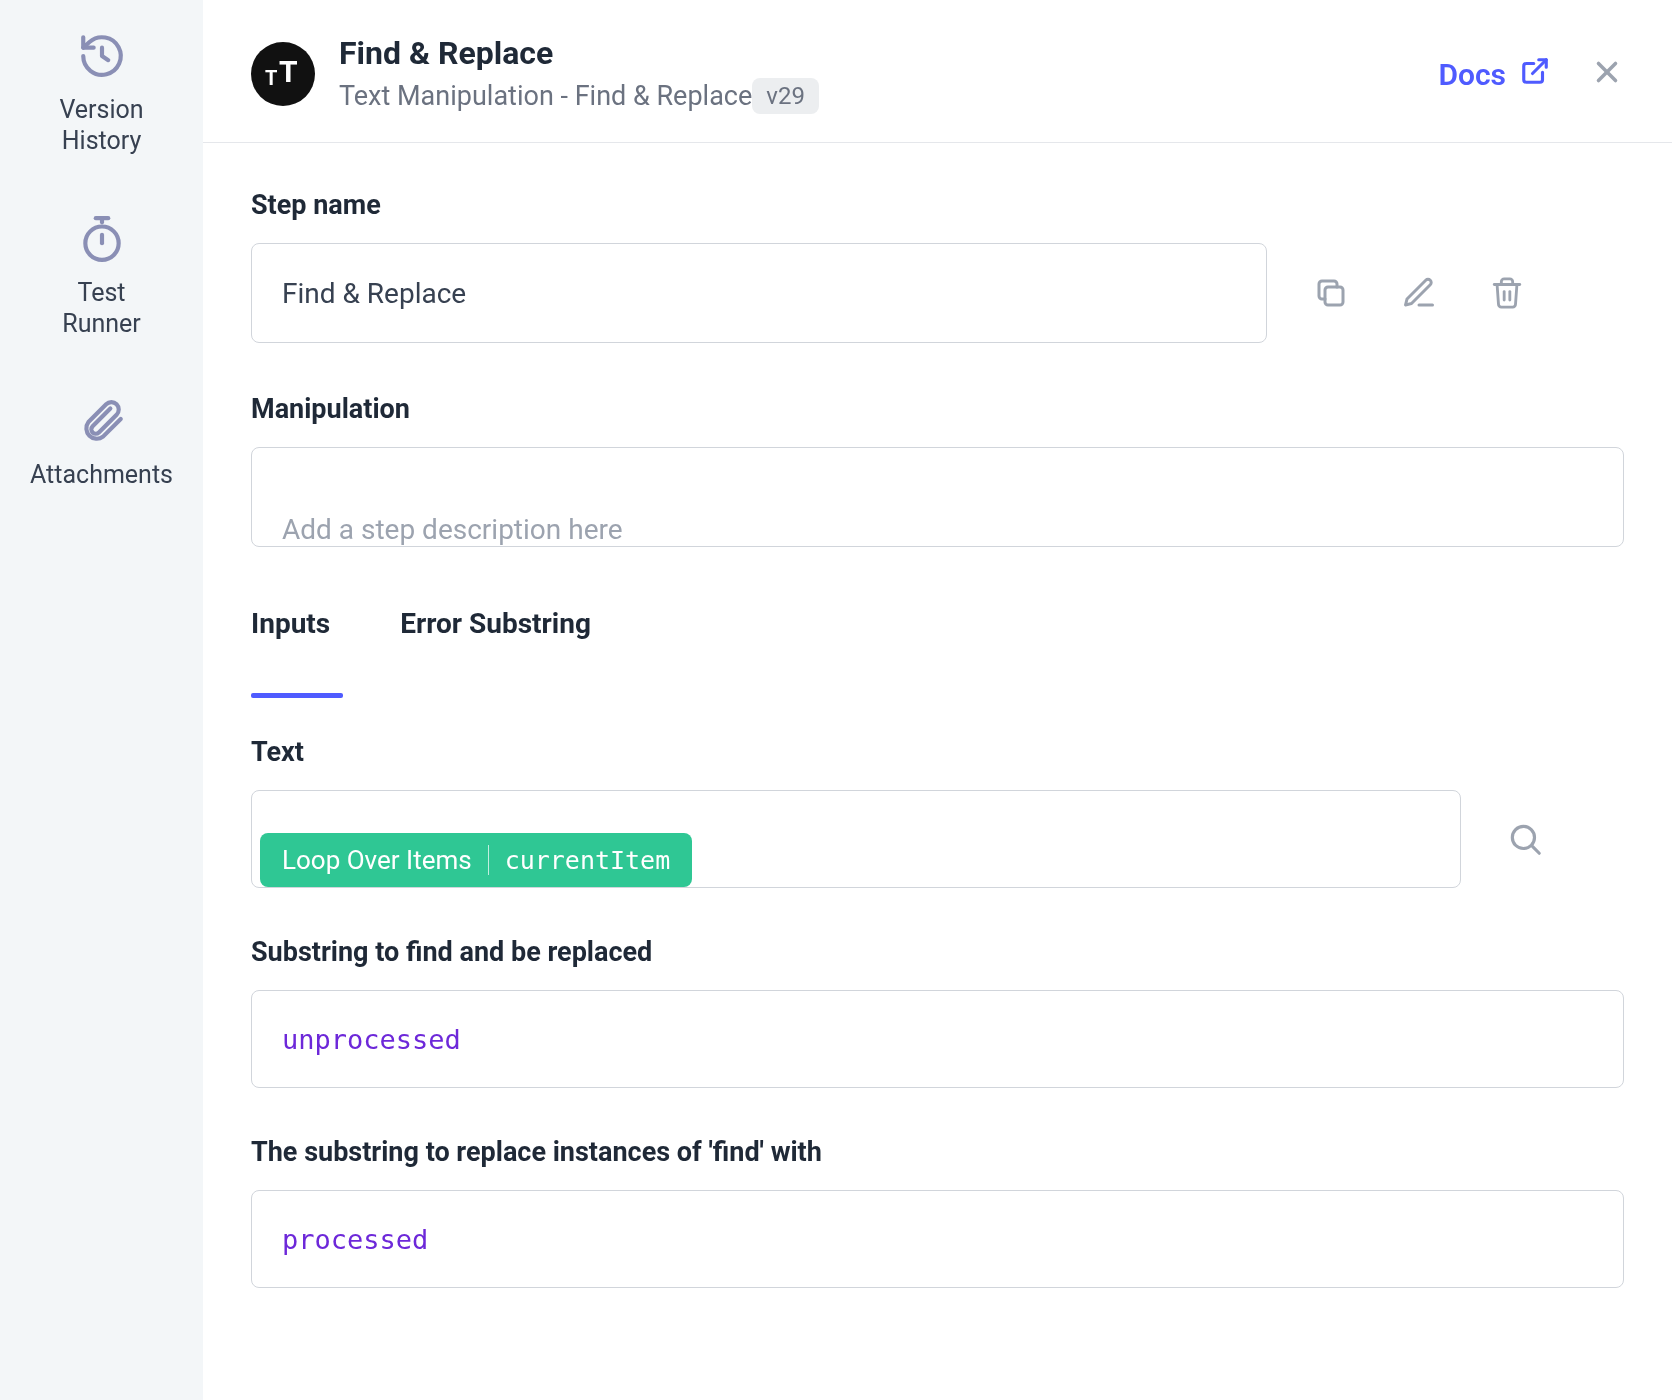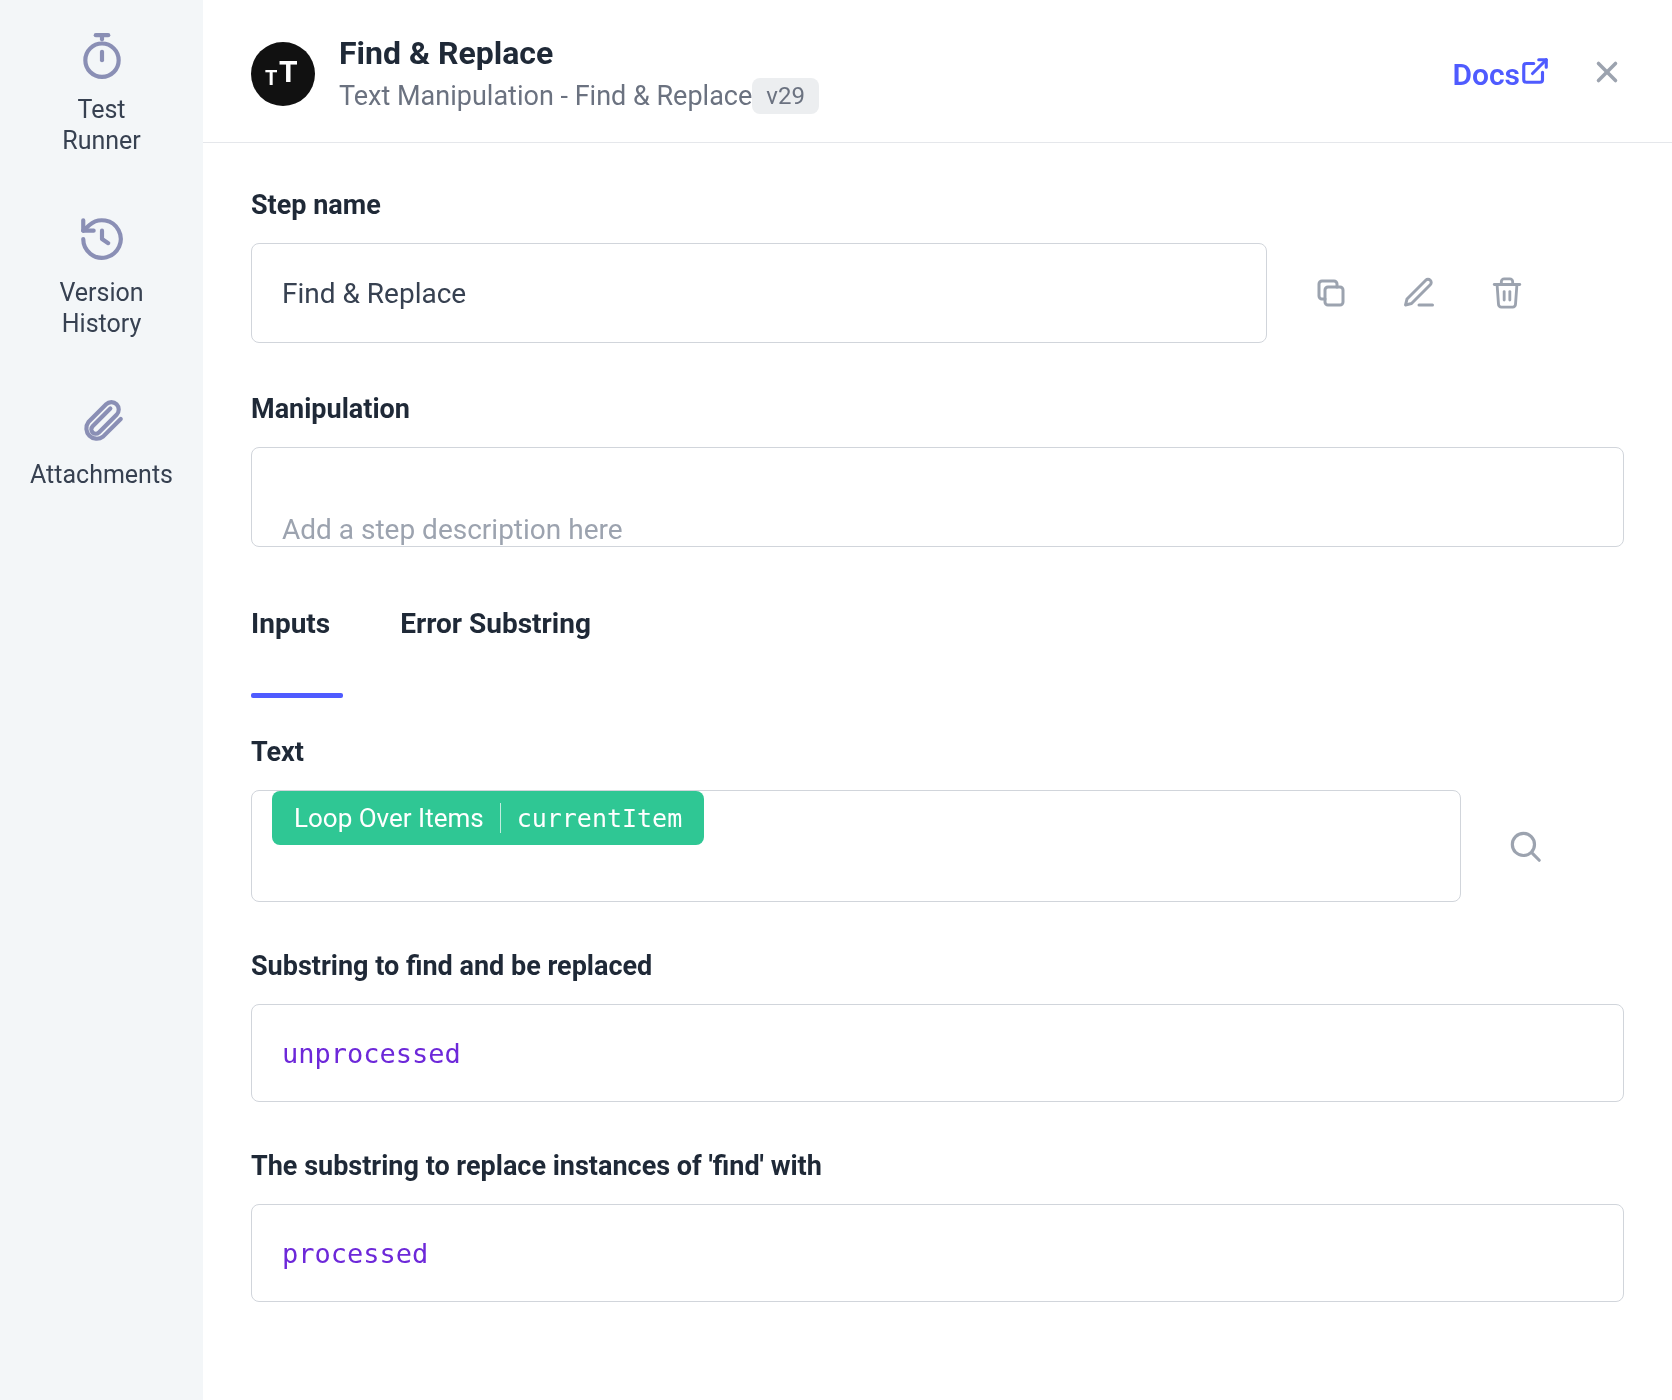--- a/index.html
+++ b/index.html
@@ -99,21 +99,21 @@
     padding: 4px 14px;
     font-size: 24px;
   }
   .header-actions {
     display: flex; align-items: center; gap: 40px;
   }
   .docs-link {
     color: #4f5bff;
     font-size: 30px;
     font-weight: 600;
-    display: flex; align-items: center; 
+    display: flex; align-items: center; gap: 14px;
     cursor: pointer;
   }
   .close-btn { cursor: pointer; color: #9ca3af; }
 
   
   .content {
     padding: 46px 48px 0 48px;
     overflow: auto;
   }
   .field-label {
@@ -164,26 +164,26 @@
     left: 0; bottom: -40px;
     height: 5px;
     width: 92px;
     background: #4f5bff;
     border-radius: 2px;
   }
   .tab-underline-spacer { height: 48px; }
 
   .token-input {
     width: 1210px;
-    height: 112px;
+    height: 98px;
     border: 1px solid #d1d5db;
     border-radius: 8px;
-    padding: 0 20px;
-    display: flex;
-    align-items: flex-start;
+    padding: 0 8px;
+    display: flex;
+    align-items: flex-end;
     background: #fff;
   }
   .token-pill {
     background: #2fc794;
     color: #fff;
     border-radius: 8px;
     padding: 12px 22px;
     display: flex; align-items: center;
     font-size: 26px;
   }
@@ -208,44 +208,44 @@
     display:flex; align-items:center;
     background:#fff;
     margin-bottom: 48px;
   }
 </style>
 </head>
 <body>
 
 <nav class="sidebar">
 
+
+  <div class="sidebar-item">
+    <span class="icon-slot">
+      <svg width="50" height="50" viewBox="0 0 24 24" fill="none" stroke-width="2" stroke-linecap="round" stroke-linejoin="round">
+        <path d="M3 12a9 9 0 1 0 3-6.7L3 8"></path>
+          <path d="M3 3v5h5"></path>
+          <path d="M12 8v4l3 2"></path>
+      </svg>
+    </span>
+    <span class="sidebar-label" style="white-space:pre-line">Version
+History</span>
+  </div>
 
   <div class="sidebar-item">
     <span class="icon-slot">
       <svg width="50" height="50" viewBox="0 0 24 24" fill="none" stroke-width="2" stroke-linecap="round" stroke-linejoin="round">
         <circle cx="12" cy="14" r="8"></circle>
           <path d="M12 10v4"></path>
           <path d="M9 2h6"></path>
           <path d="M12 2v2"></path>
       </svg>
     </span>
     <span class="sidebar-label" style="white-space:pre-line">Test
 Runner</span>
-  </div>
-
-  <div class="sidebar-item">
-    <span class="icon-slot">
-      <svg width="50" height="50" viewBox="0 0 24 24" fill="none" stroke-width="2" stroke-linecap="round" stroke-linejoin="round">
-        <path d="M3 12a9 9 0 1 0 3-6.7L3 8"></path>
-          <path d="M3 3v5h5"></path>
-          <path d="M12 8v4l3 2"></path>
-      </svg>
-    </span>
-    <span class="sidebar-label" style="white-space:pre-line">Version
-History</span>
   </div>
 
   <div class="sidebar-item">
     <span class="icon-slot">
       <svg width="50" height="50" viewBox="0 0 24 24" fill="none" stroke-width="2" stroke-linecap="round" stroke-linejoin="round">
         <path d="M21 11l-8.5 8.5a5 5 0 0 1-7-7L14 4a3.5 3.5 0 0 1 5 5l-8.5 8.5a2 2 0 0 1-3-3L16 6"></path>
       </svg>
     </span>
     <span class="sidebar-label">Attachments</span>
   </div>

